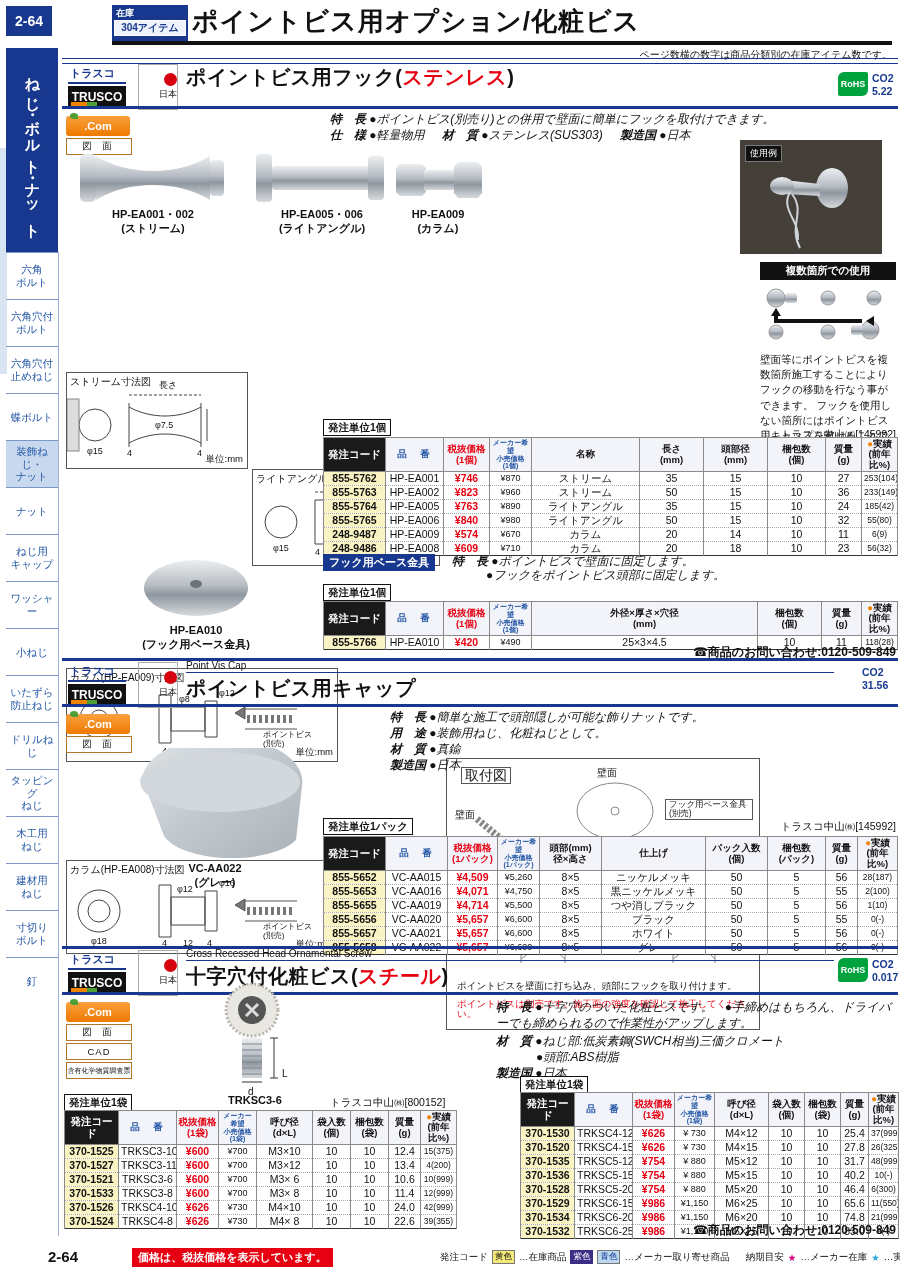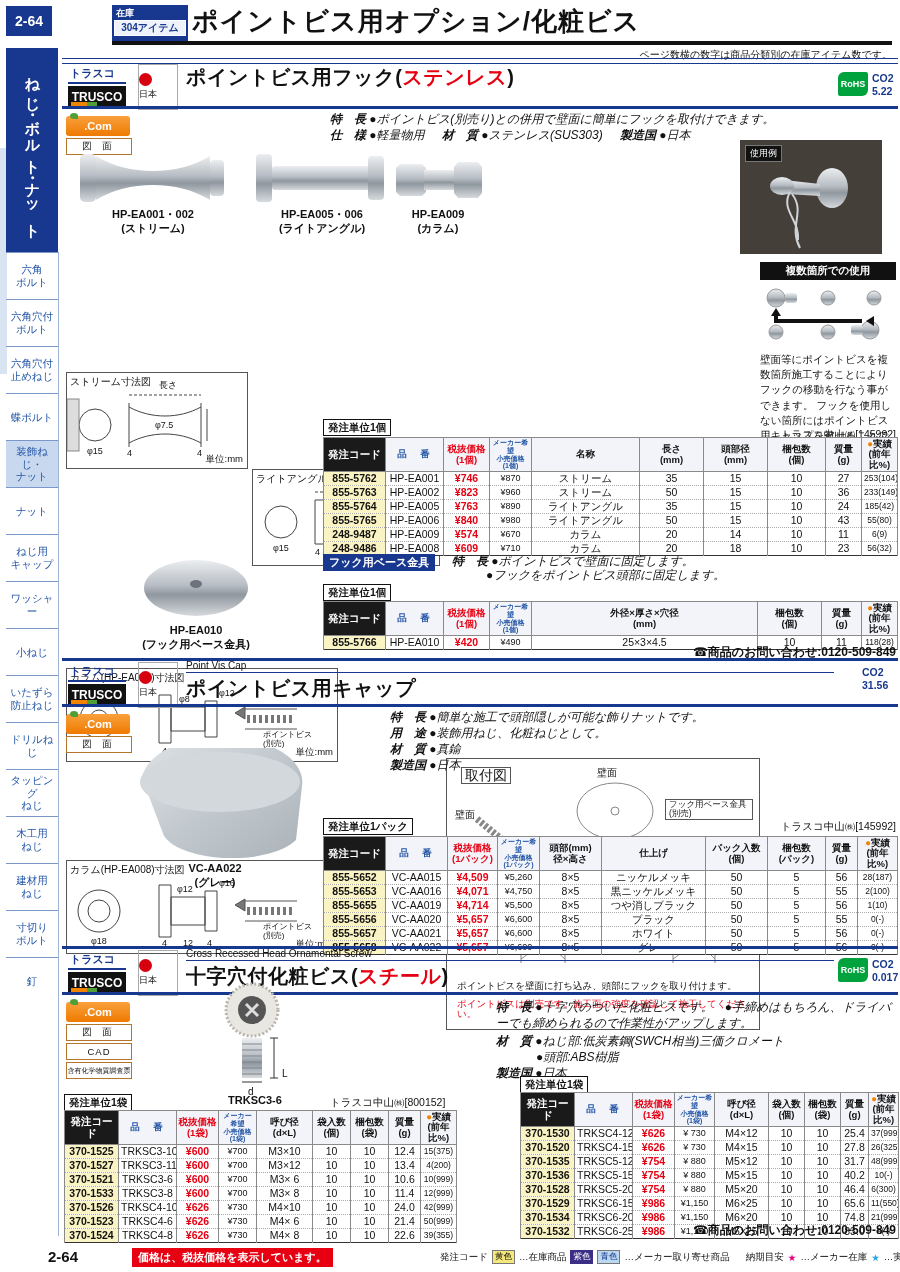--- a/index.html
+++ b/index.html
@@ -27,21 +27,21 @@
   .sb-item.active{background:#c8d8ef;}
   #sb-border{left:58px;top:252px;width:1px;height:984px;background:#9db3d6;}
   
   .dbl-rule{left:62px;width:836px;height:4px;border-top:1px solid #17388e;border-bottom:1px solid #17388e;}
   .sep-bar{left:62px;width:836px;height:3px;background:#17388e;}
   .brand-jp{color:#17388e;font-size:11px;font-weight:bold;border-bottom:2px solid #17388e;padding:0 6px 1px 2px;}
   .brand-logo{margin-top:2px;width:58px;height:22px;background:#111;color:#fff;font-weight:bold;font-size:12px;
     display:flex;align-items:center;justify-content:center;letter-spacing:0;position:relative;}
   .brand-logo::after{content:"";position:absolute;left:3px;bottom:2px;width:26px;height:4px;
     background:linear-gradient(90deg,#f08300 0 60%,#4f9e36 60% 100%);}
-  .flag{width:38px;height:44px;border:1px solid #aaa;display:flex;flex-direction:column;align-items:flex-start;justify-content:center;gap:2px;font-family:Liberation Mono, monospace;}
+  .flag{width:38px;height:44px;border:1px solid #aaa;display:flex;flex-direction:column;align-items:flex-end;justify-content:center;gap:2px;font-family:Liberation Mono, monospace;}
   .flag-circle{width:13px;height:13px;border-radius:50%;background:#d7000f;}
   .flag-lb{font-size:9px;}
   .sec-en{font-size:10px;border-bottom:1px solid #17388e;padding-bottom:1px;}
   .sec-title{font-size:20px;font-weight:bold;padding-top:2px;letter-spacing:0.5px;}
   .sec-rule{height:3px;background:#17388e;}
   .rohs{width:30px;height:24px;background:#00a23e;border-radius:6px 2px 6px 2px;color:#fff;font-size:9px;font-weight:bold;
     display:flex;align-items:center;justify-content:center;}
   .co2{font-size:10.5px;font-weight:bold;color:#17388e;line-height:1.2;text-align:left;}
   .spec-line{font-size:12px;line-height:1.3;font-style:italic;}
   .spec-line b{font-weight:bold;}
@@ -413,21 +413,21 @@
         </tr>
         <tr>
           <td class="code">855-5765</td>
           <td class="pn">HP-EA006</td>
           <td class="price">¥840</td>
           <td class="maker">¥980</td>
           <td class="plain">ライトアングル</td>
           <td class="plain">50</td>
           <td class="plain">15</td>
           <td class="plain">10</td>
-          <td class="plain">43</td>
+          <td class="plain">32</td>
           <td class="jisseki">55(80)</td>
         </tr>
         <tr>
           <td class="code">248-9487</td>
           <td class="pn">HP-EA009</td>
           <td class="price">¥574</td>
           <td class="maker">¥670</td>
           <td class="plain">カラム</td>
           <td class="plain">20</td>
           <td class="plain">14</td>
@@ -796,31 +796,20 @@
           <td class="pn">TRKSC4-10</td>
           <td class="price">¥626</td>
           <td class="maker">¥730</td>
           <td class="plain">M4×10</td>
           <td class="plain">10</td>
           <td class="plain">10</td>
           <td class="plain">24.0</td>
           <td class="jisseki">42(999)</td>
         </tr>
         <tr>
-          <td class="code">370-1523</td>
-          <td class="pn">TRKSC4-6</td>
-          <td class="price">¥626</td>
-          <td class="maker">¥730</td>
-          <td class="plain">M4× 6</td>
-          <td class="plain">10</td>
-          <td class="plain">10</td>
-          <td class="plain">21.4</td>
-          <td class="jisseki">50(999)</td>
-        </tr>
-        <tr>
           <td class="code">370-1524</td>
           <td class="pn">TRKSC4-8</td>
           <td class="price">¥626</td>
           <td class="maker">¥730</td>
           <td class="plain">M4× 8</td>
           <td class="plain">10</td>
           <td class="plain">10</td>
           <td class="plain">22.6</td>
           <td class="jisseki">39(355)</td>
         </tr>

